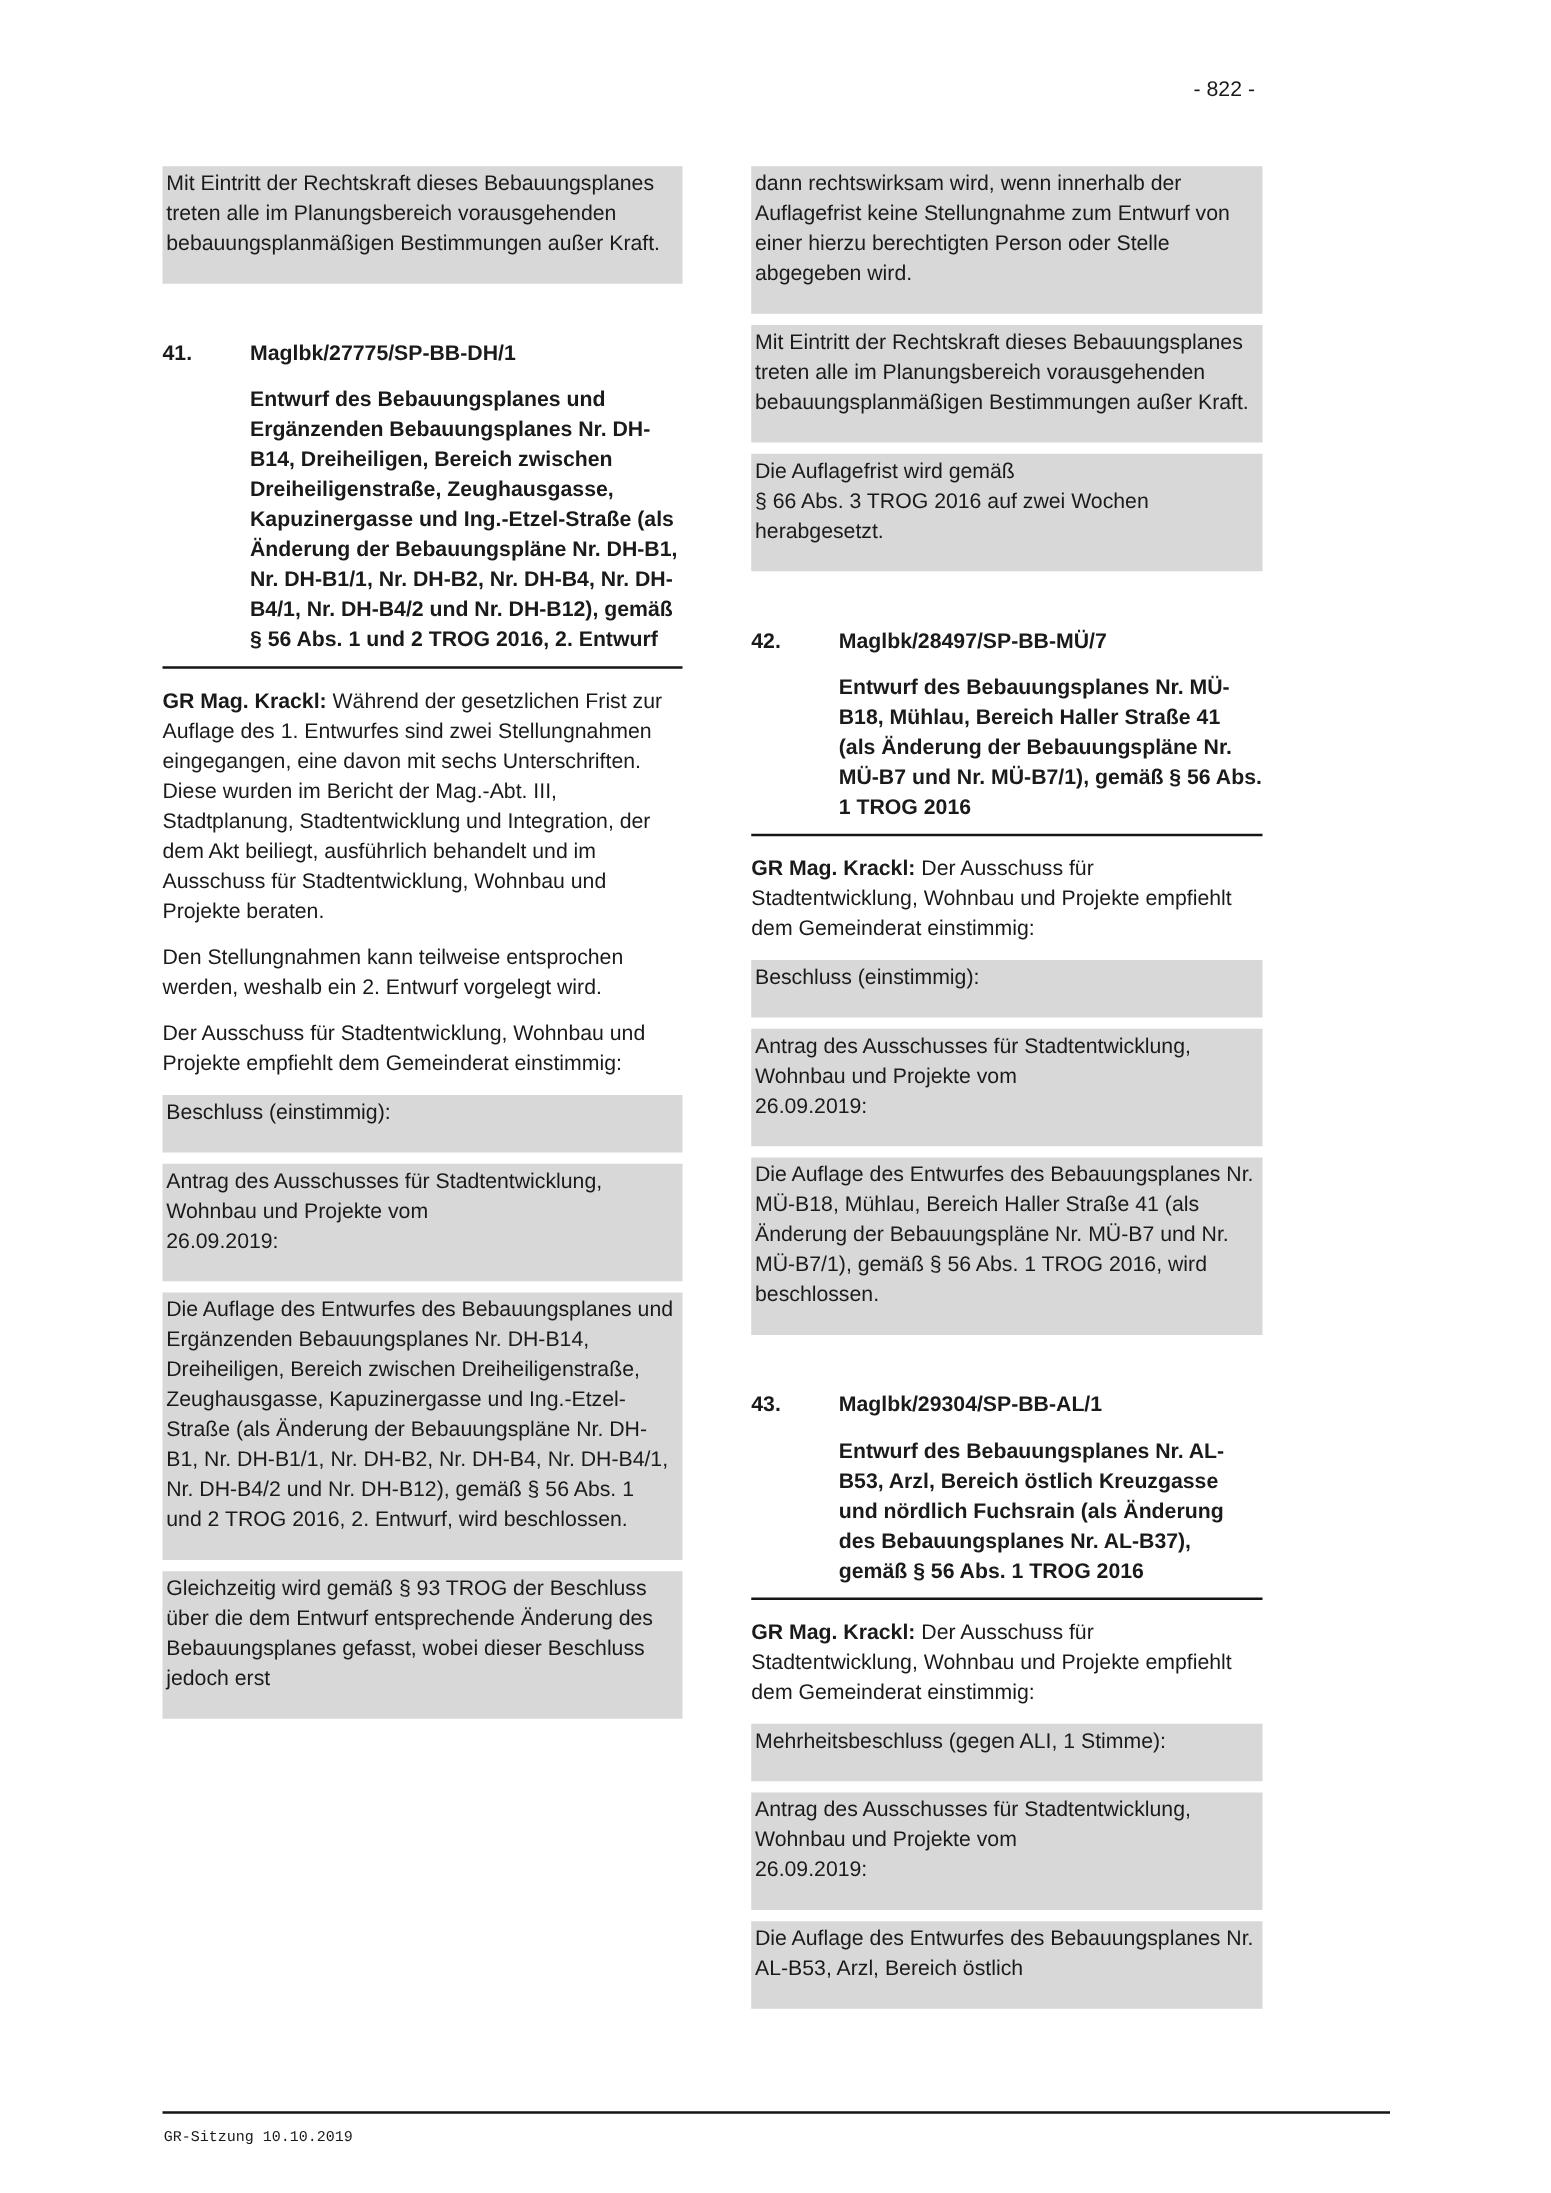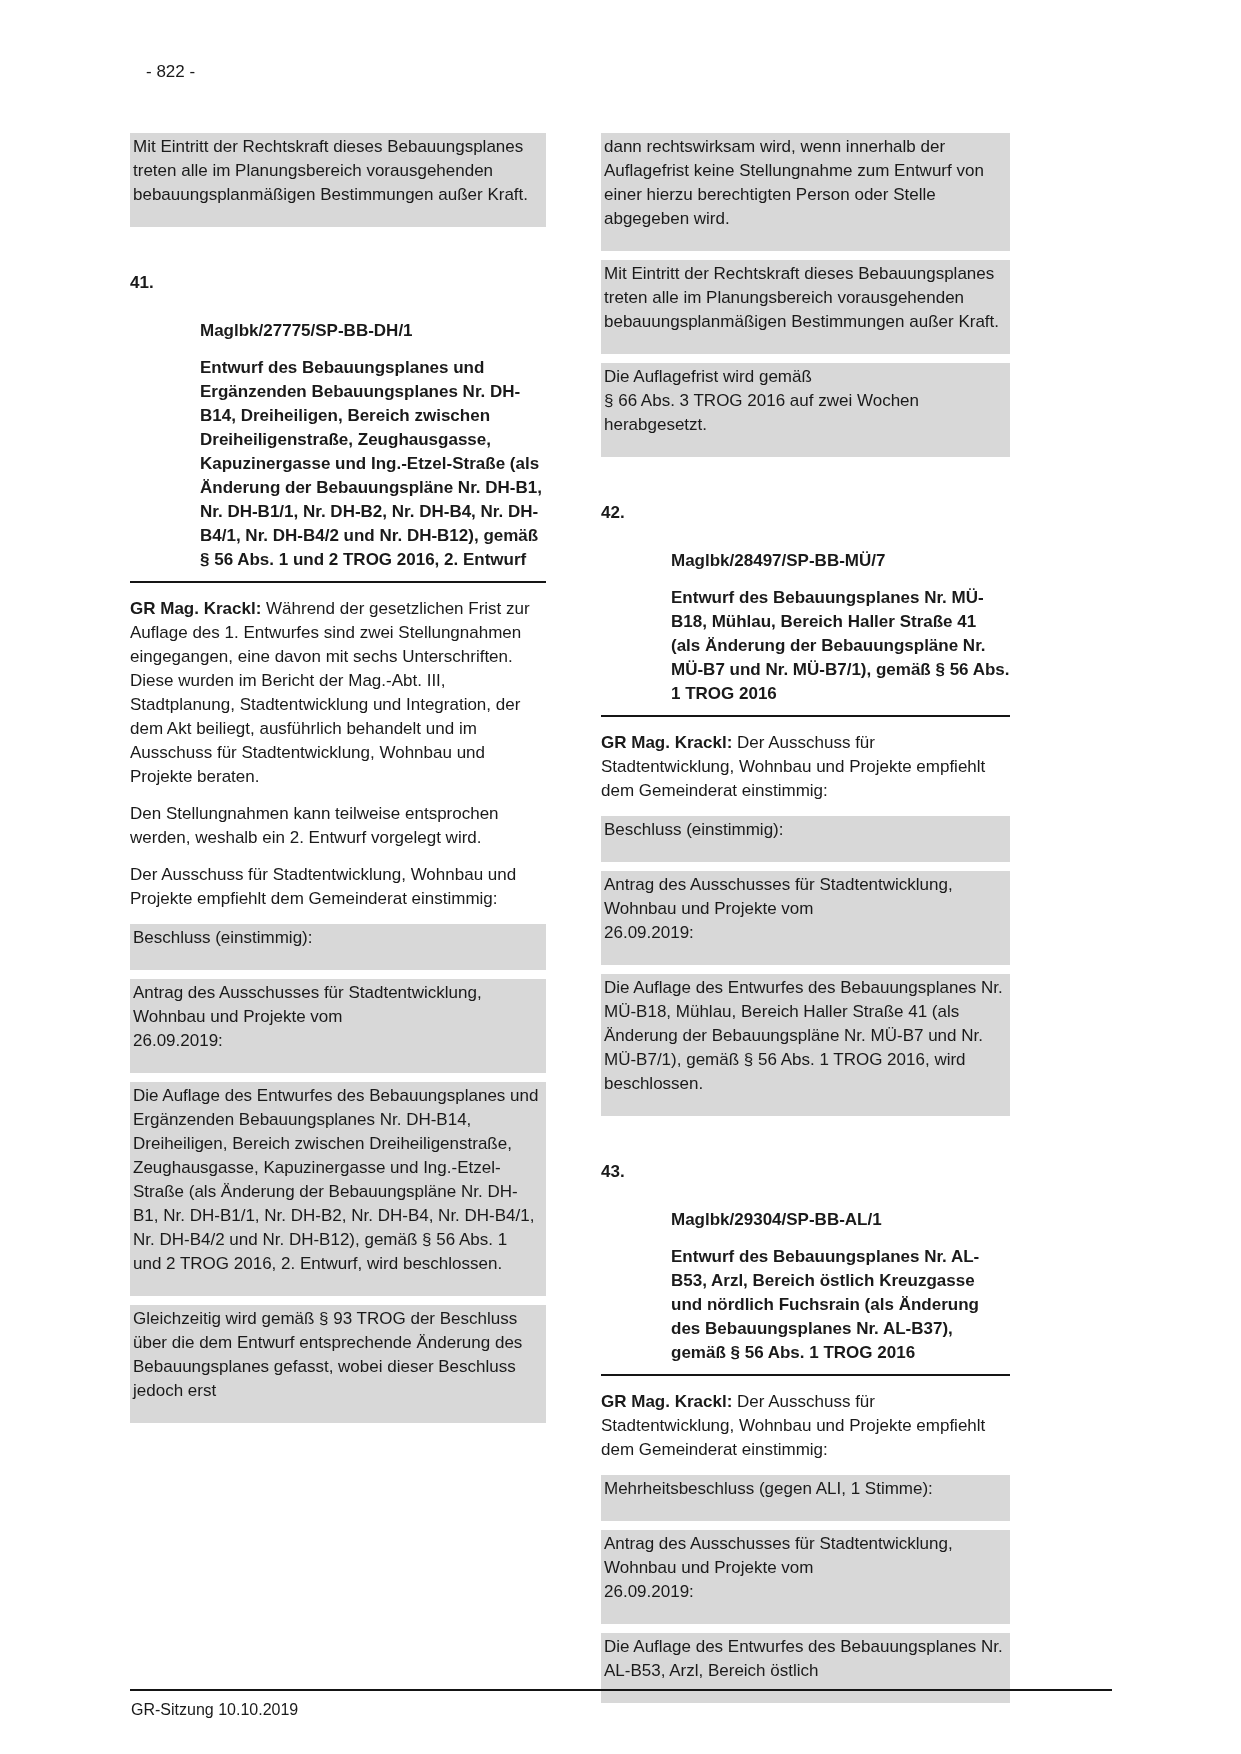--- a/index.html
+++ b/index.html
@@ -13,23 +13,23 @@
     background: #ffffff;
     color: #1a1a1a;
     font-family: "Liberation Sans", "DejaVu Sans", sans-serif;
     font-size: 17px;
     line-height: 24px;
     overflow: hidden;
   }
   .page-number {
     position: absolute;
     top: 60px;
-    left: 146px;
+    left: 122px;
     width: 882px;
-    text-align: left;
+    text-align: right;
   }
   .col { position: absolute; top: 133px; }
   .col-left  { left: 130px; width: 416px; }
   .col-right { left: 601px; width: 409px; }
 
   .hl {
     background: var(--hl, #d8d8d8);
     padding: 2px 6px 20px 3px;
     margin: 0 0 9px 0;
     white-space: pre-line;
@@ -40,40 +40,41 @@
   }
   .speaker { font-weight: bold; }
 
   .item {
     margin: 44px 0 14px 0;
     padding-bottom: 9px;
     border-bottom: 2px solid #151515;
   }
   .item-row { display: flex; font-weight: bold; }
   .item-num { flex: 0 0 70px; }
-  .item-code { flex: 1; margin-top: 48px; }
+  .item-code { flex: 1; }
   .item-title {
     font-weight: bold;
     margin: 13px 0 0 70px;
     white-space: pre-line;
   }
 
   .footer-rule {
     position: absolute;
     left: 130px;
     top: 1689px;
     width: 982px;
     height: 0;
     border-top: 2px solid #151515;
   }
   .footer-text {
     position: absolute;
     left: 131px;
     top: 1698px;
-    font-size: 16px;
+    font-size: 12px;
+    font-family: Liberation Mono, monospace;
   }
 </style>
 </head>
 <body>
 
 <div class="page">
 
   <div class="page-number">- 822 -</div>
 
   <div class="col col-left">

